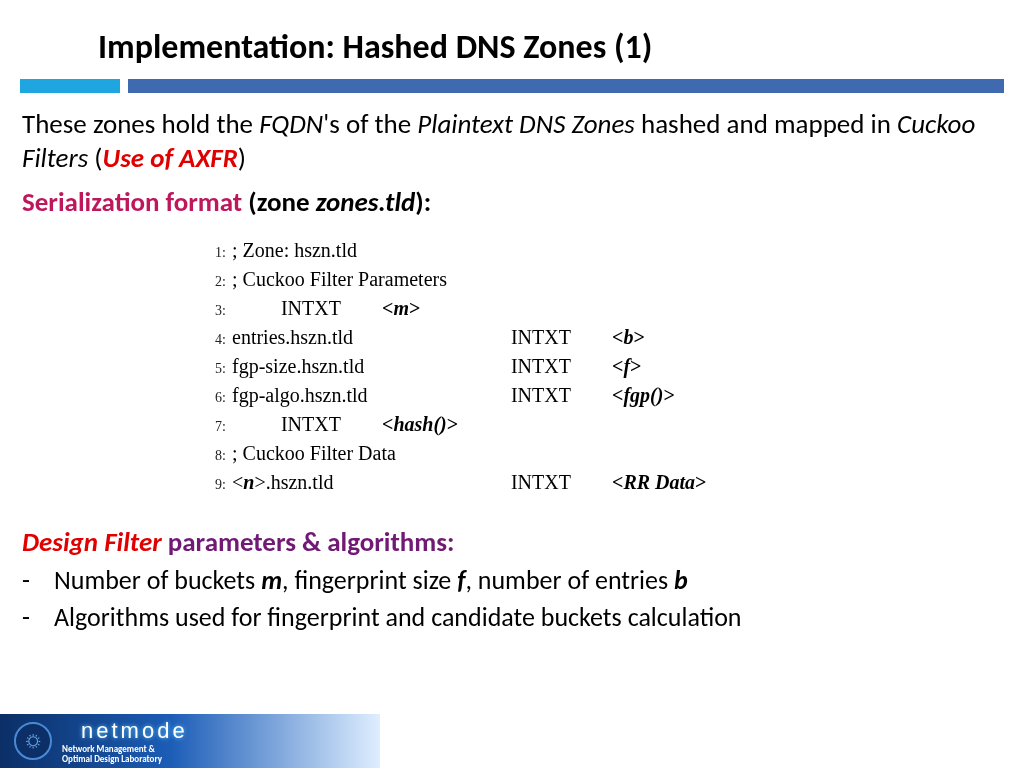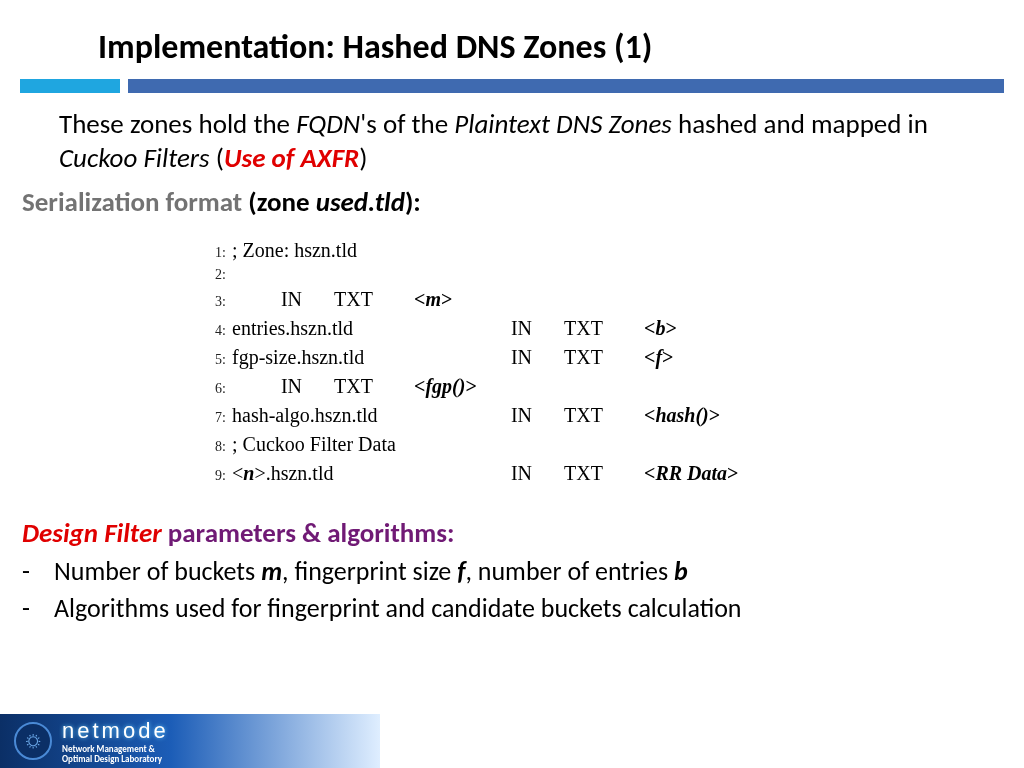--- a/index.html
+++ b/index.html
@@ -12,44 +12,43 @@
   .title {
     font-size: 34px; font-weight: 700;
     padding: 26px 0 12px 98px;
   }
   .bar { display: flex; height: 14px; margin: 0 20px 14px 20px; }
   .bar .seg1 { width: 100px; background: #1fa6e0; }
   .bar .seg2 { flex: 1; background: #3f6ab0; margin-left: 8px; }
   .intro {
     font-size: 27px; line-height: 1.25;
     padding: 0 46px 4px 22px;
-    margin-left: 37px;
   }
   .intro .it { font-style: italic; }
   .intro .red { color: #e00000; font-weight: 700; font-style: italic; }
   .subhead {
     font-size: 27px; font-weight: 700;
     padding: 6px 0 0 22px;
   }
-  .subhead .red { color: #737373; text-align: center; }
+  .subhead .red { color: #be185d; text-align: center; }
   .subhead .it { font-style: italic; }
   .zone-table {
     font-family: Georgia, "Times New Roman", serif;
     font-size: 20px; line-height: 1.45;
     margin: 18px 0 18px 200px;
   }
   .zone-row { display: flex; align-items: baseline; }
   .zone-row .ln {
     width: 26px; text-align: right; font-size: 14px;
     color: #222; margin-right: 6px;
   }
   .zone-row .ln::after { content: ":"; }
   .zone-row .name { width: 230px; }
   .zone-row .cls  { width: 70px; text-align: right; }
-  .zone-row .typ  { width: 80px; margin-left: 32px; }
+  .zone-row .typ  { width: 80px; }
   .zone-row .val  { font-weight: 700; font-style: italic; }
   .zone-row .val .ang { font-weight: 700; font-style: normal; }
   .zone-row.comment .name { }
   .params-head {
     font-size: 27px; font-weight: 700; color: #e00000;
     padding: 10px 0 4px 22px;
   }
   .params-head .it { font-style: italic; }
   .params-head .blk { color: #701a75; font-style: normal; }
   .bullets {
@@ -70,50 +69,52 @@
     width: 38px; height: 38px; border-radius: 50%;
     border: 2px solid #4a8ad6; background: #0b2f66;
     margin-right: 10px; display: flex; align-items: center; justify-content: center;
     color: #6ba8e8; font-size: 20px;
   }
   .footer .brand { display: flex; flex-direction: column; color: #fff; }
   .footer .brand .logo {
     font-family: Verdana, Arial, sans-serif;
     font-size: 22px; letter-spacing: 3px;
     text-shadow: 0 0 4px #6cf;
+    margin-left: 19px;
   }
   .footer .brand .sub {
     font-size: 9px; font-weight: 700; line-height: 1.1;
   }
 </style>
 </head>
 <body>
 
 <div class="title">Implementation: Hashed DNS Zones (1)</div>
 
 <div class="bar">
   <div class="seg1"></div>
   <div class="seg2"></div>
 </div>
 
 <div class="intro">
   <span>These zones hold the </span><span class="it">FQDN</span><span>'s of the </span><span class="it">Plaintext DNS Zones</span><span> hashed and mapped in </span><span class="it">Cuckoo Filters</span><span> (</span><span class="red">Use of AXFR</span><span>)</span>
 </div>
 
 <div class="subhead">
-  <span class="red">Serialization format</span><span> (zone </span><span class="it">used.tld</span><span>):</span>
+  <span class="red">Serialization format</span><span> (zone </span><span class="it">zones.tld</span><span>):</span>
 </div>
 
 <div class="zone-table" id="zone-table">
     <div class="zone-row comment">
       <span class="ln">1</span>
       <span class="name">; Zone: hszn.tld</span>
     </div>
     <div class="zone-row comment">
       <span class="ln">2</span>
+      <span class="name">; Cuckoo Filter Parameters</span>
     </div>
     <div class="zone-row">
       <span class="ln">3</span>
       <span class="cls">IN</span>
       <span class="typ">TXT</span>
       <span class="val"><span class="ang">&lt;</span>m<span class="ang">&gt;</span></span>
     </div>
     <div class="zone-row">
       <span class="ln">4</span>
       <span class="name">entries.hszn.tld</span>
@@ -123,27 +124,27 @@
     </div>
     <div class="zone-row">
       <span class="ln">5</span>
       <span class="name">fgp-size.hszn.tld</span>
       <span class="cls">IN</span>
       <span class="typ">TXT</span>
       <span class="val"><span class="ang">&lt;</span>f<span class="ang">&gt;</span></span>
     </div>
     <div class="zone-row">
       <span class="ln">6</span>
+      <span class="name">fgp-algo.hszn.tld</span>
       <span class="cls">IN</span>
       <span class="typ">TXT</span>
       <span class="val"><span class="ang">&lt;</span>fgp()<span class="ang">&gt;</span></span>
     </div>
     <div class="zone-row">
       <span class="ln">7</span>
-      <span class="name">hash-algo.hszn.tld</span>
       <span class="cls">IN</span>
       <span class="typ">TXT</span>
       <span class="val"><span class="ang">&lt;</span>hash()<span class="ang">&gt;</span></span>
     </div>
     <div class="zone-row comment">
       <span class="ln">8</span>
       <span class="name">; Cuckoo Filter Data</span>
     </div>
     <div class="zone-row">
       <span class="ln">9</span>

